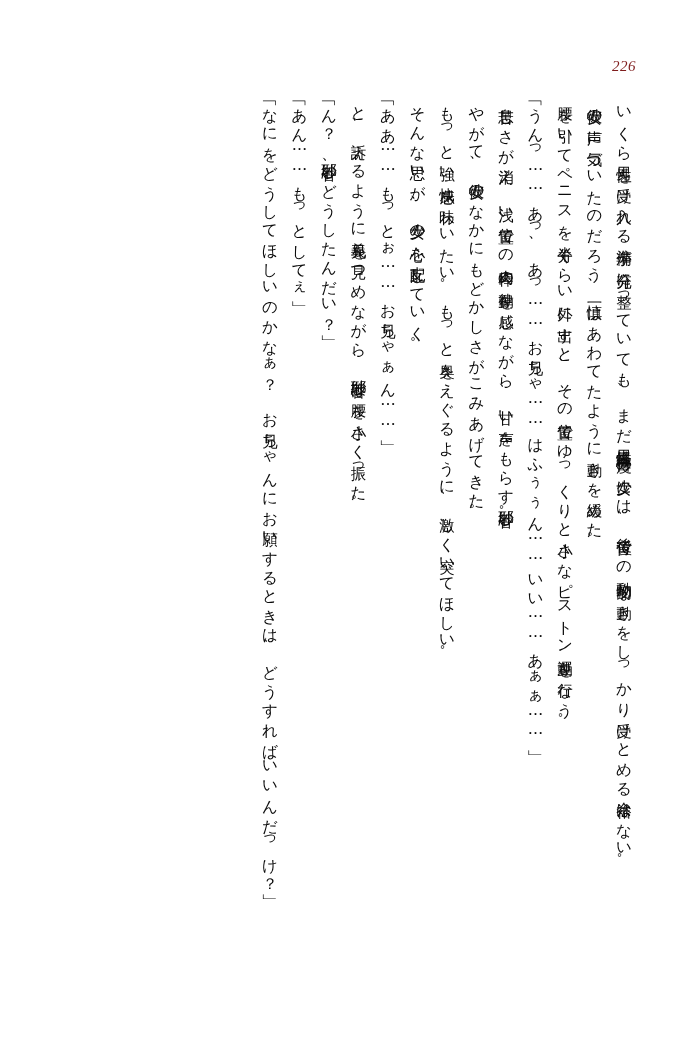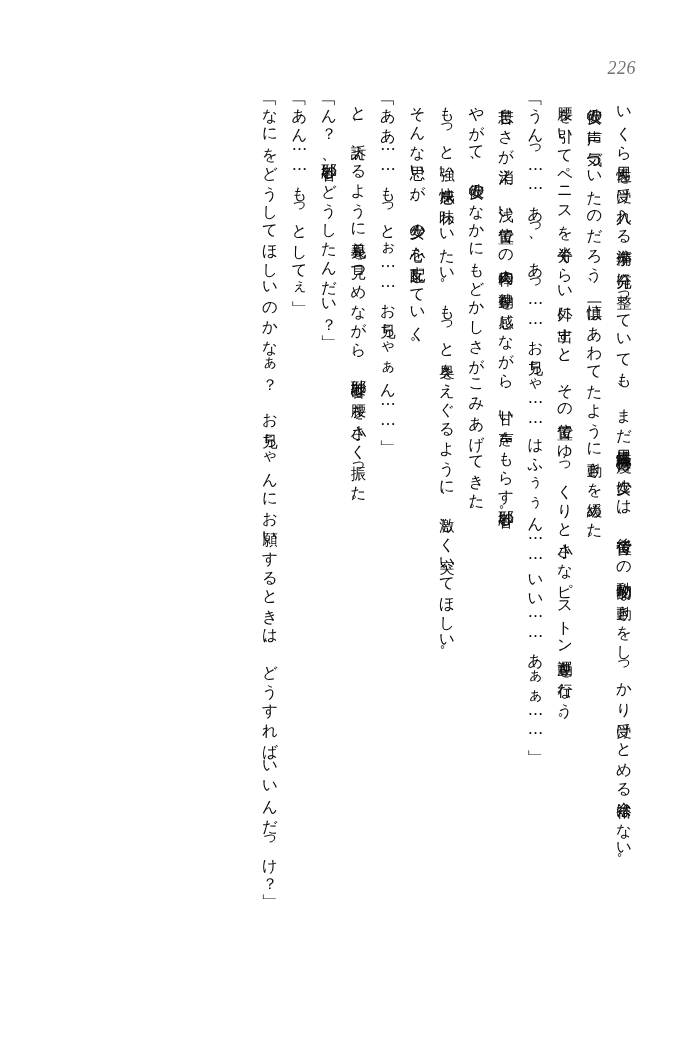--- a/index.html
+++ b/index.html
@@ -17,22 +17,22 @@
     background: #ffffff;
     overflow: hidden;
     box-sizing: border-box;
   }
   .page-number {
     position: absolute;
     top: 58px;
     right: 58px;
     font-family: "Liberation Serif", "DejaVu Serif", serif;
     font-style: italic;
-    font-size: 18px;
-    color: #737373;
+    font-size: 15px;
+    color: #7f1d1d;
     letter-spacing: 0.5px;
   }
   .text-body {
     position: absolute;
     top: 96px;
     right: 56px;
     height: 880px;
     width: 560px;
     writing-mode: vertical-rl;
     text-orientation: upright;

